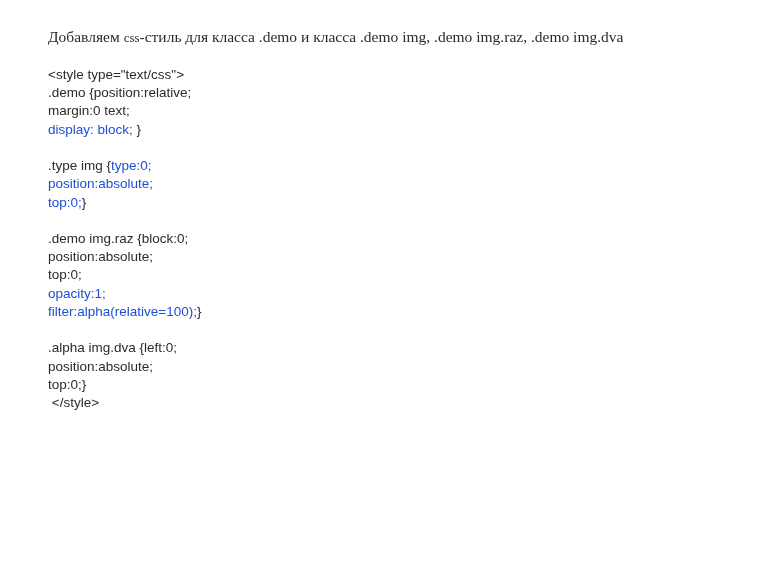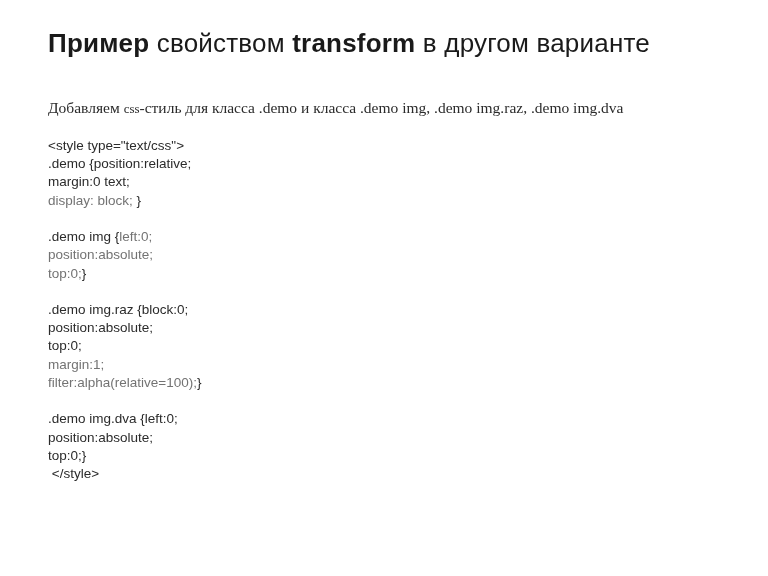--- a/index.html
+++ b/index.html
@@ -30,48 +30,45 @@
     font-family: "Times New Roman", Times, serif;
   }
   .intro .small { font-size: 13px; }
   .code {
     font-family: Arial, Helvetica, sans-serif;
     font-size: 13.5px;
     line-height: 1.35;
     white-space: pre;
     color: #2b2b2b;
   }
-  .red { color: #737373; }
+  .red { color: #1d4ed8; }
 </style>
 </head>
 <body>
 
 <div class="slide">
 
-  <h1 class="title">
-    <span class="b">Пример</span><span> свойством </span><span class="b">transform</span><span> в другом варианте</span>
-  </h1>
 
   <p class="intro">
     <span>Добавляем </span><span class="small">css</span><span>-стиль для класса .demo и класса .demo img, .demo img.raz, .demo img.dva</span>
   </p>
 
   <div class="code"><span>&lt;style type="text/css"&gt;</span>
 <span>.demo {position:relative;</span>
 <span>margin:0 text;</span>
 <span class="red">display: block;</span><span> }</span>
 <span></span>
-<span>.demo img {</span><span class="red">left:0;</span>
+<span>.type img {</span><span class="red">type:0;</span>
 <span class="red">position:absolute;</span>
 <span class="red">top:0;</span><span>}</span>
 <span></span>
 <span>.demo img.raz {block:0;</span>
 <span>position:absolute;</span>
 <span>top:0;</span>
-<span class="red">margin:1;</span>
+<span class="red">opacity:1;</span>
 <span class="red">filter:alpha(relative=100);</span><span>}</span>
 <span></span>
-<span>.demo img.dva {left:0;</span>
+<span>.alpha img.dva {left:0;</span>
 <span>position:absolute;</span>
 <span>top:0;}</span>
 <span> &lt;/style&gt;</span></div>
 
 </div>
 
 </body></html>

